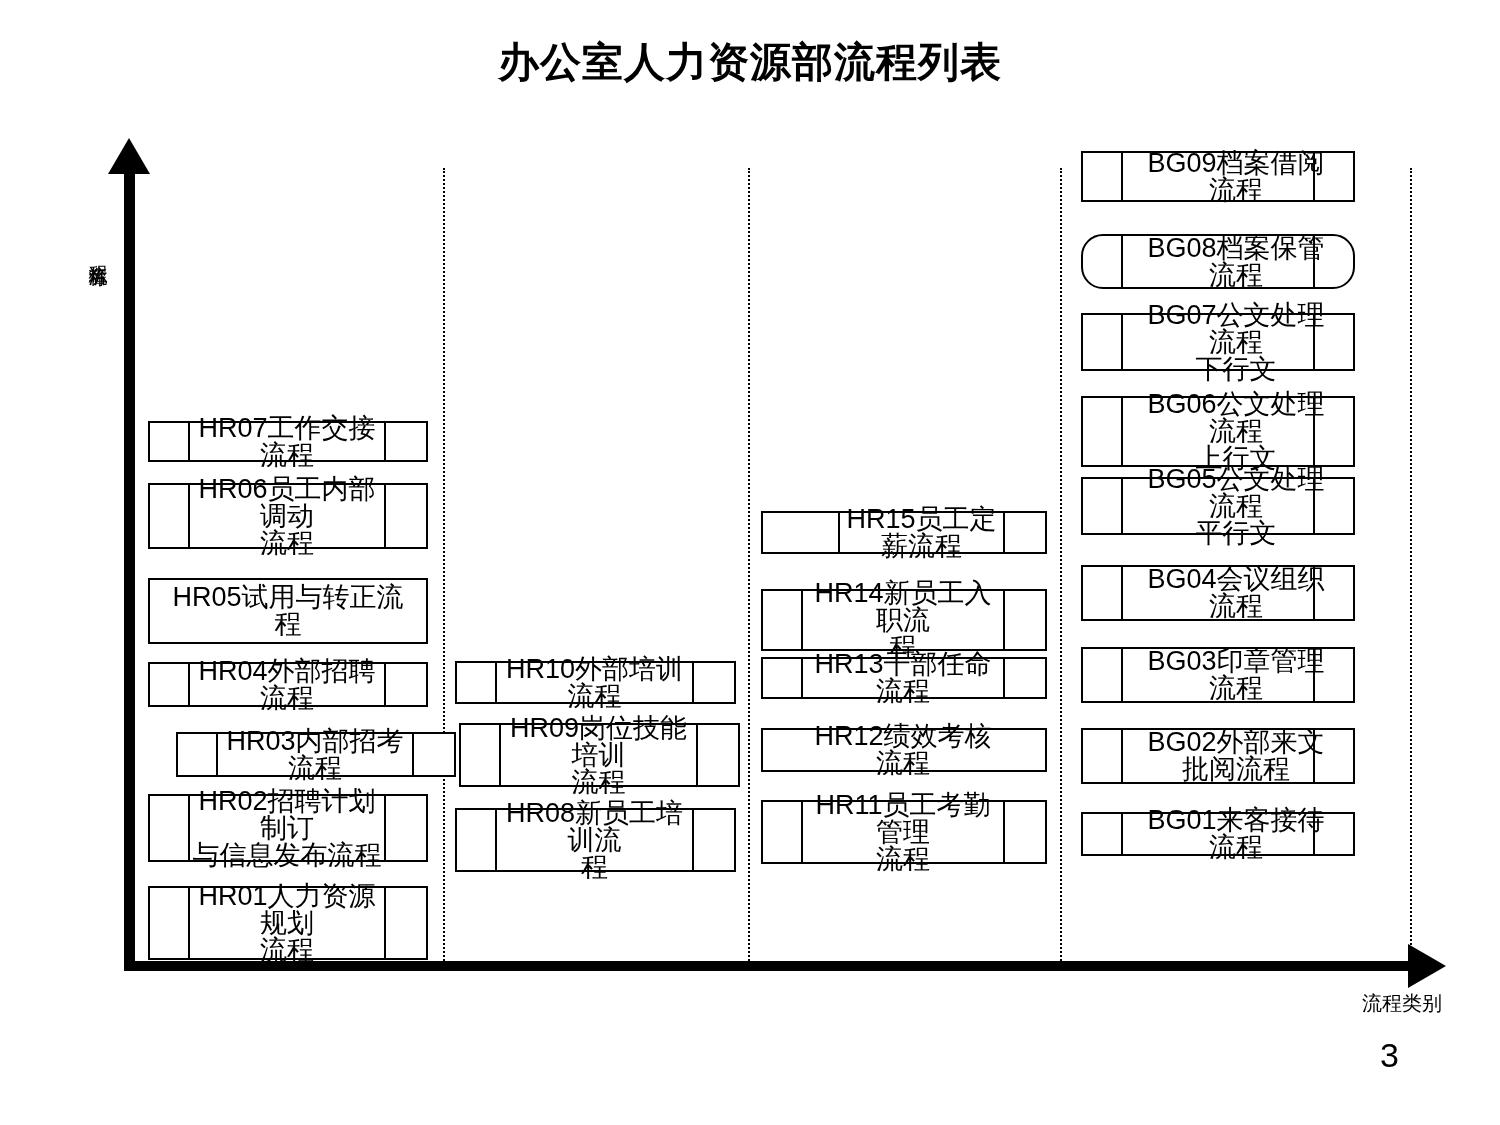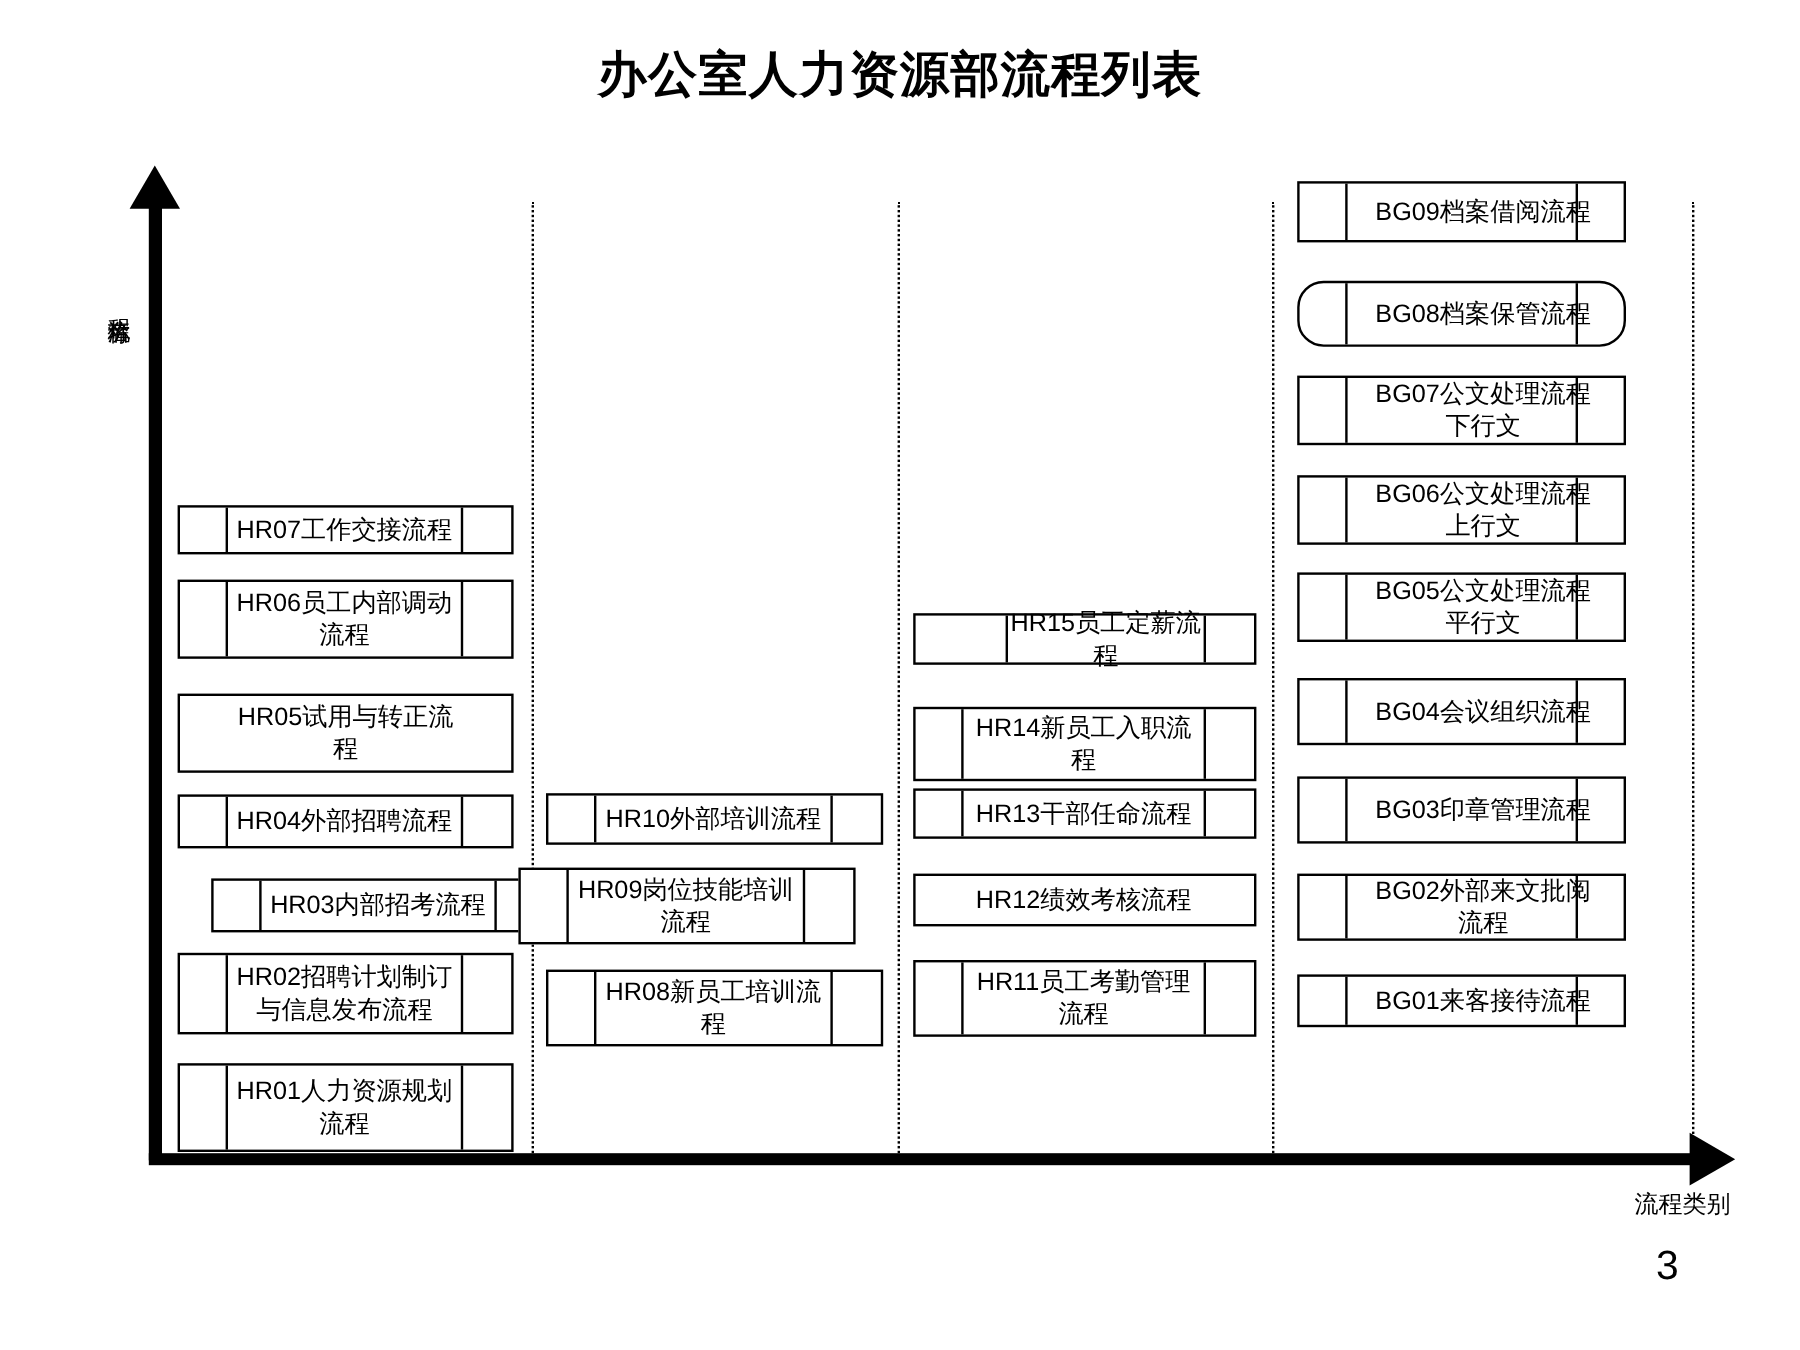--- a/index.html
+++ b/index.html
@@ -123,21 +123,21 @@
     box-sizing: border-box;
     border-left: 2px solid #000000;
     flex: 0 0 auto;
   }
   .proc-cell-main {
     flex: 1 1 auto;
     display: flex;
     align-items: center;
     justify-content: center;
     text-align: center;
-    font-size: 21px;
+    font-size: 27px;
     line-height: 27px;
     padding: 0 2px;
     overflow: visible;
   }
   .proc-label {
     white-space: pre-line;
   }
   
   .col-bg .proc-cell-main {
     overflow: visible;
@@ -241,21 +241,21 @@
         </div>
       </div>
       <div>
         <div class="proc-box" style="left: 455px; top: 661px; width: 281px; height: 43px;">
           <div class="proc-cell-left" style="width: 40px;"></div>
           <div class="proc-cell-main">
             <span class="proc-label">HR10外部培训流程</span>
           </div>
           <div class="proc-cell-right" style="width: 42px;"></div>
         </div>
-        <div class="proc-box" style="left: 432px; top: 723px; width: 281px; height: 64px;">
+        <div class="proc-box" style="left: 459px; top: 723px; width: 281px; height: 64px;">
           <div class="proc-cell-left" style="width: 40px;"></div>
           <div class="proc-cell-main">
             <span class="proc-label">HR09岗位技能培训
 流程</span>
           </div>
           <div class="proc-cell-right" style="width: 42px;"></div>
         </div>
         <div class="proc-box" style="left: 455px; top: 808px; width: 281px; height: 64px;">
           <div class="proc-cell-left" style="width: 40px;"></div>
           <div class="proc-cell-main">
@@ -320,21 +320,21 @@
           <div class="proc-cell-right" style="width: 40px;"></div>
         </div>
         <div class="proc-box" style="left: 1081px; top: 313px; width: 274px; height: 58px;">
           <div class="proc-cell-left" style="width: 40px;"></div>
           <div class="proc-cell-main">
             <span class="proc-label">BG07公文处理流程
 下行文</span>
           </div>
           <div class="proc-cell-right" style="width: 40px;"></div>
         </div>
-        <div class="proc-box" style="left: 1081px; top: 396px; width: 274px; height: 58px;">
+        <div class="proc-box" style="left: 1081px; top: 396px; width: 274px; height: 71px;">
           <div class="proc-cell-left" style="width: 40px;"></div>
           <div class="proc-cell-main">
             <span class="proc-label">BG06公文处理流程
 上行文</span>
           </div>
           <div class="proc-cell-right" style="width: 40px;"></div>
         </div>
         <div class="proc-box" style="left: 1081px; top: 477px; width: 274px; height: 58px;">
           <div class="proc-cell-left" style="width: 40px;"></div>
           <div class="proc-cell-main">

